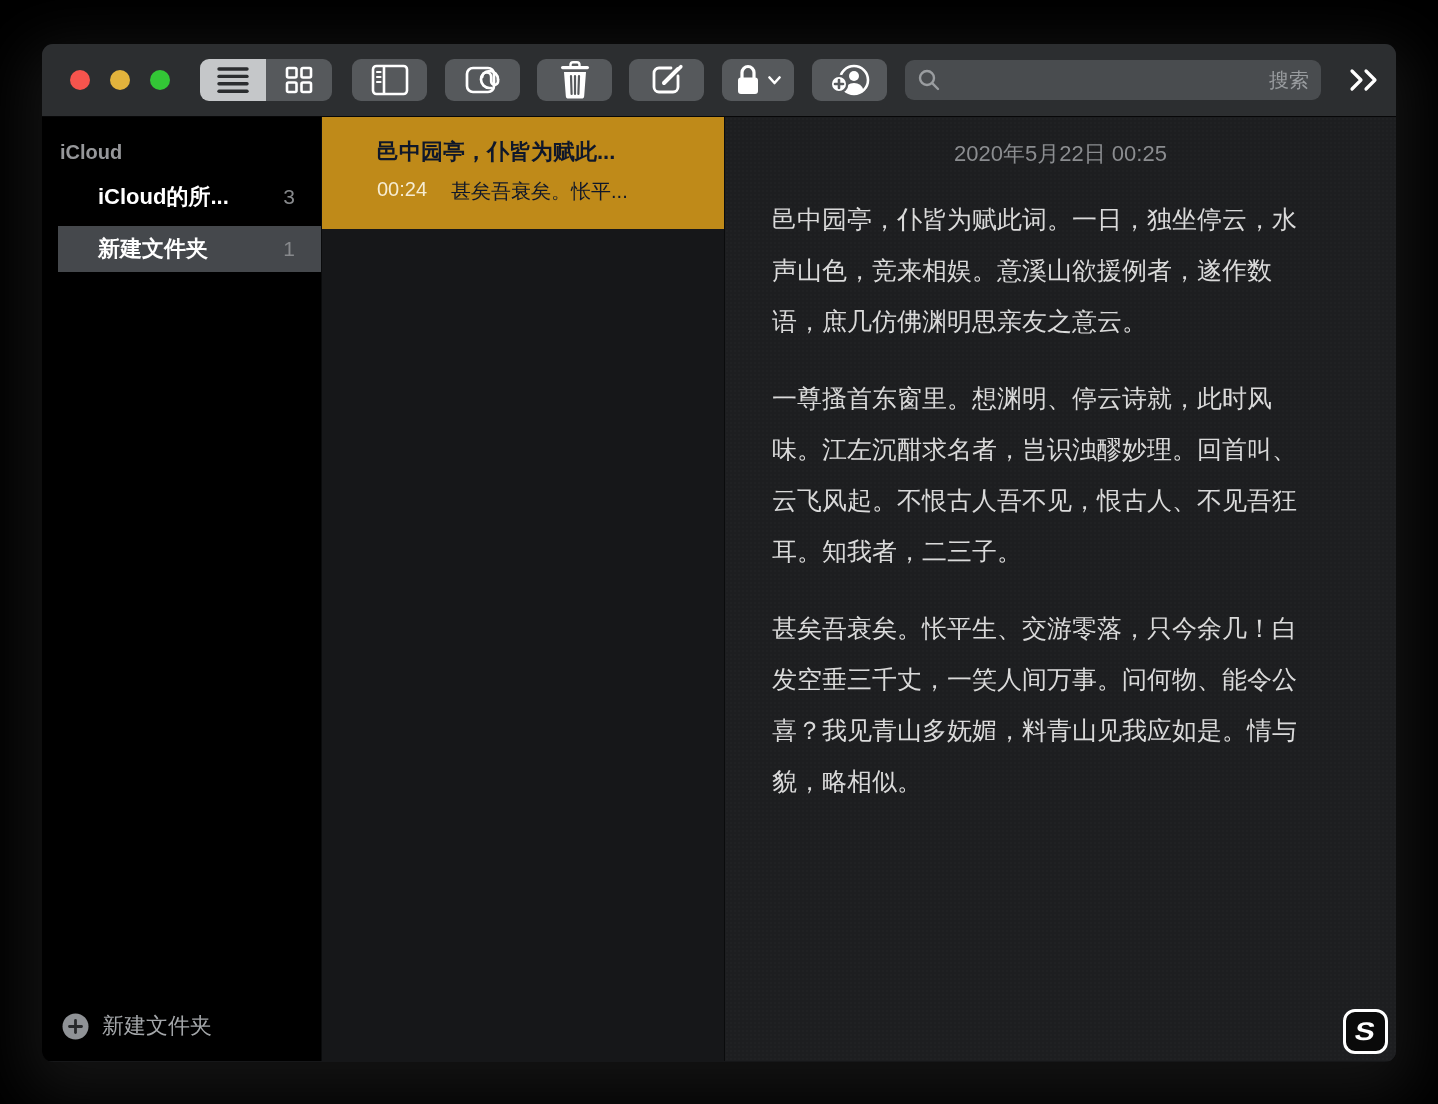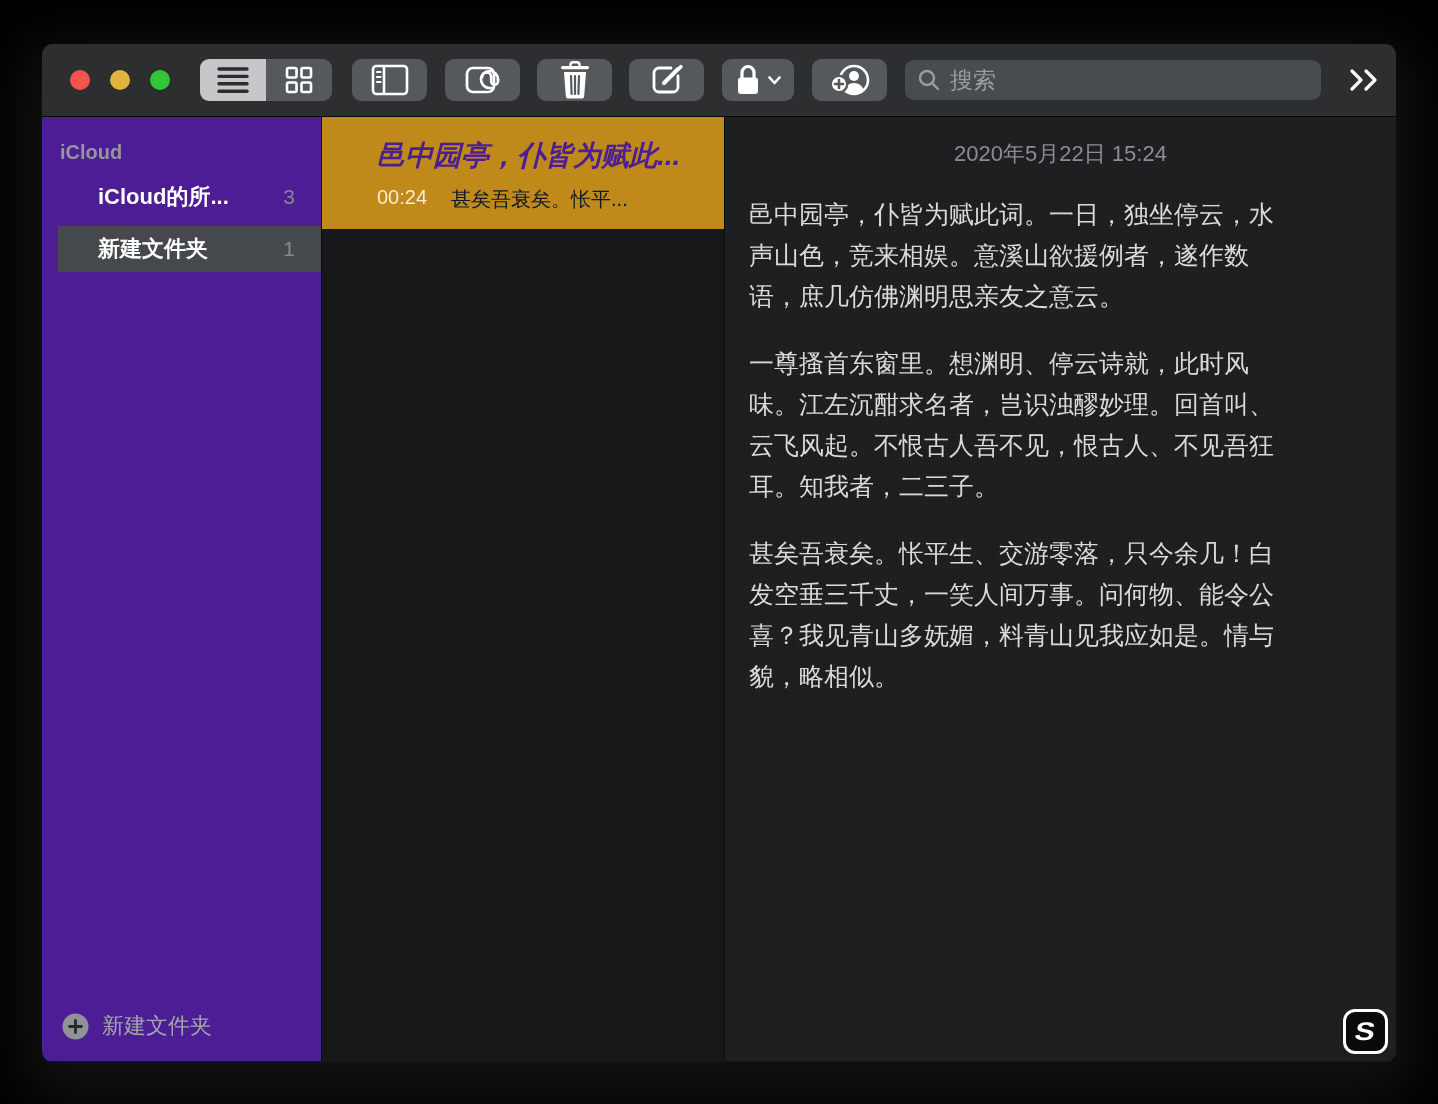--- a/index.html
+++ b/index.html
@@ -28,53 +28,53 @@
   .seg.unsel { background:#56595c; }
 
   .tbtn { width:75px; height:42px; border-radius:9px; background:#56595c;
     display:flex; align-items:center; justify-content:center; flex:none; }
   .ml20 { margin-left:20px; } .ml17 { margin-left:17px; } .ml18 { margin-left:18px; }
   .tbtn.lock { width:72px; gap:7px; }
 
   .searchbox { margin-left:18px; width:416px; height:40px; border-radius:9px;
     background:#494c4f; display:flex; align-items:center; padding:0 12px; }
   .searchbox input { flex:1; background:transparent; border:none; outline:none;
-    font-size:23px; color:#e8e8e8; margin-left:9px;
-    font-family:"Liberation Sans", sans-serif; }
+    font-size:20px; color:#e8e8e8; margin-left:9px;
+    font-family:"Liberation Sans", sans-serif;text-align:right; }
   .searchbox input::placeholder { color:#9a9da0; }
 
   .overflow { margin-left:auto; margin-right:14px; display:flex; align-items:center; }
 
   
   .content { display:flex; height:944px; }
 
-  .sidebar { width:280px; background:#4c1d95; border-right:1px solid #0a0b0c;
+  .sidebar { width:280px; background:#000000; border-right:1px solid #0a0b0c;
     position:relative; flex:none; }
   .sb-header { margin:24px 0 10px 18px; color:#96979a; font-size:20px; font-weight:700; }
   .sb-item { height:46px; display:flex; align-items:center;
     padding:0 26px 0 40px; margin-bottom:6px;
     font-size:22px; font-weight:600; color:#fff;margin-left:16px; }
   .sb-item .count { margin-left:auto; color:#87898c; font-weight:400; font-size:21px; }
   .sb-item.selected { background:#45484c; }
   .sb-footer { position:absolute; left:20px; bottom:20px; display:flex;
     align-items:center; gap:13px; color:#a4a7aa; font-size:22px; }
 
   .notelist { width:403px; background:#161719; border-right:1px solid #0a0b0c; flex:none; }
   .note-item { height:112px; background:#bf8a19; padding:20px 22px 0 55px; }
-  .note-title { font-size:28px; font-weight:700; color:#4c1d95; white-space:nowrap; overflow:hidden;font-style:italic; }
+  .note-title { font-size:22px; font-weight:700; color:#0f172a; white-space:nowrap; overflow:hidden; }
   .note-line2 { margin-top:11px; font-size:20px; display:flex; gap:24px; white-space:nowrap; overflow:hidden; }
   .note-time { color:#f6ecd2; }
   .note-snippet { color:#0f172a; }
 
   .editor { flex:1; background:#1d1e20; position:relative;
     background-image:radial-gradient(rgba(255,255,255,0.012) 1px, transparent 1px);
     background-size:4px 4px; }
   .editor-date { text-align:center; margin-top:22px; color:#8b8d90; font-size:22px; }
-  .editor-body { margin:25px 0 0 24px; width:537px; font-size:25px;
-    line-height:41px; color:#dadada; line-break:strict; }
+  .editor-body { margin:25px 0 0 47px; width:537px; font-size:25px;
+    line-height:51px; color:#dadada; line-break:strict; }
   .editor-body p + p { margin-top:26px; }
 
   .watermark { position:absolute; right:8px; bottom:8px; width:45px; height:45px;
     background:#0a0a0a; border:3px solid #fff; border-radius:12px;
     display:flex; align-items:center; justify-content:center;
     color:#fff; font-size:30px; font-weight:700; transform:none; }
   .watermark span { display:block; transform:skewX(-10deg) scaleY(0.85); }
 
   svg { display:block; }
 </style>
@@ -250,21 +250,21 @@
       <div class="note-item">
         <div class="note-title">邑中园亭，仆皆为赋此...</div>
         <div class="note-line2">
           <span class="note-time">00:24</span>
           <span class="note-snippet">甚矣吾衰矣。怅平...</span>
         </div>
       </div>
     </section>
 
     <section class="editor">
-      <div class="editor-date">2020年5月22日 15:24</div>
+      <div class="editor-date">2020年5月22日 00:25</div>
       <div class="editor-body">
         <p>邑中园亭，仆皆为赋此词。一日，独坐停云，水声山色，竞来相娱。意溪山欲援例者，遂作数语，庶几仿佛渊明思亲友之意云。</p>
         <p>一尊搔首东窗里。想渊明、停云诗就，此时风味。江左沉酣求名者，岂识浊醪妙理。回首叫、云飞风起。不恨古人吾不见，恨古人、不见吾狂耳。知我者，二三子。</p>
         <p>甚矣吾衰矣。怅平生、交游零落，只今余几！白发空垂三千丈，一笑人间万事。问何物、能令公喜？我见青山多妩媚，料青山见我应如是。情与貌，略相似。</p>
       </div>
     </section>
   </div>
 
   <div class="watermark">
     <span>S</span>

